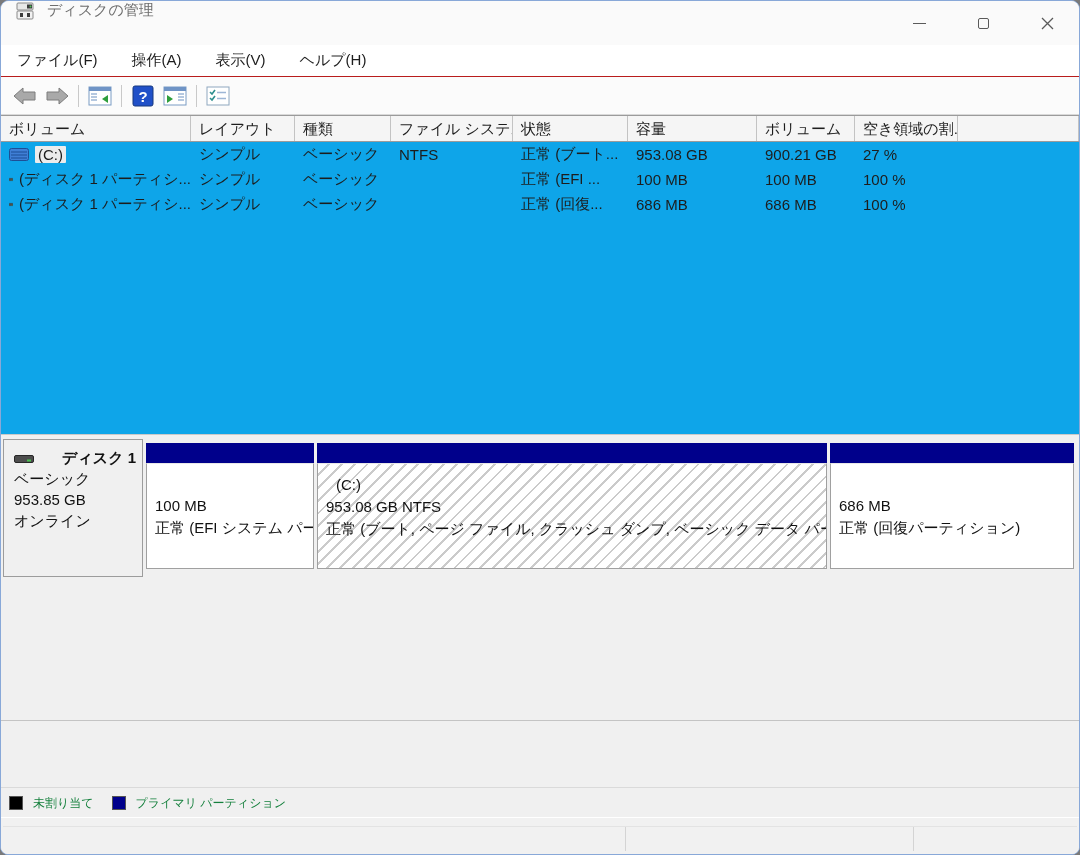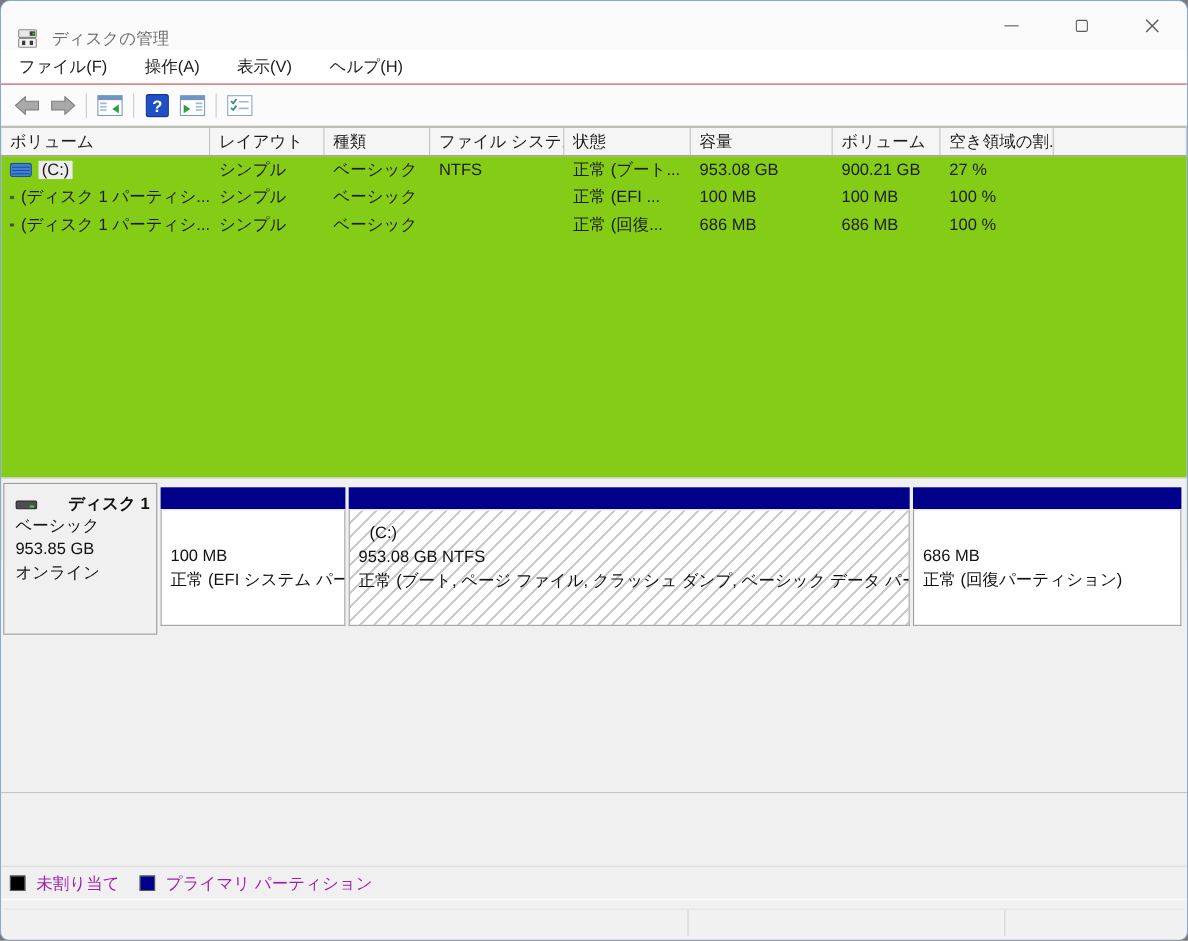--- a/index.html
+++ b/index.html
@@ -2,37 +2,37 @@
 <html><head>
 <meta charset="utf-8">
 <style>
   * { margin:0; padding:0; box-sizing:border-box; }
   html,body { width:1080px; height:855px; background:#7a7a7a; font-family:"Liberation Sans", sans-serif; }
   .window {
     position:relative; width:1080px; height:855px; background:#f0f0f0;
     border:1px solid #88a8d8; border-radius:9px 9px 8px 8px; overflow:hidden;
   }
   
-  .titlebar { position:absolute; top:0; left:0; right:0; height:44px; background:#fafafa; display:flex; align-items:flex-end; }
+  .titlebar { position:absolute; top:0; left:0; right:0; height:44px; background:#fafafa; display:flex; align-items:flex-start; }
   .title-icon { width:22px; height:20px; margin-left:14px; position:relative; }
   .title-text { margin-left:10px; font-size:15px; color:#6e6e6e; }
   .win-controls { position:absolute; right:0; top:0; height:44px; display:flex; }
   .win-btn { width:64px; height:44px; display:flex; align-items:center; justify-content:center; color:#5a5a5a; }
   .glyph-min { width:13px; height:1px; background:#5a5a5a; }
   .glyph-max { width:11px; height:11px; border:1px solid #5a5a5a; border-radius:2px; }
   .glyph-close { font-size:16px; color:#5a5a5a; line-height:1; }
   
   .menubar { position:absolute; top:44px; left:0; right:0; height:32px; background:#ffffff; display:flex; align-items:center; gap:34px; padding-left:16px; border-bottom:1px solid #b91c1c; }
   .menu-item { font-size:15px; color:#1d1d1d; }
   
   .toolbar { position:absolute; top:76px; left:0; right:0; height:38px; background:#fbfbfb; display:flex; align-items:center; padding-left:8px; border-bottom:1px solid #d9d9d9; }
   .tbtn { width:32px; height:28px; display:flex; align-items:center; justify-content:center; }
   .tsep { width:1px; height:22px; background:#c9c9c9; margin:0 5px; }
   
-  .tablepane { position:absolute; top:114px; left:0; right:0; height:395px; background:#84cc16; }
+  .tablepane { position:absolute; top:114px; left:0; right:0; height:395px; background:#0ea5e9; }
   .thead { display:grid; grid-template-columns:190px 104px 96px 122px 115px 129px 98px 103px 1fr; height:27px; background:#f5f5f5; border-top:1px solid #9b9b9b; border-bottom:1px solid #9b9b9b; }
   .th { font-size:15px; color:#1d1d1d; padding:4px 0 0 8px; border-right:1px solid #c3c3c3; overflow:hidden; white-space:nowrap; }
   .trow { display:grid; grid-template-columns:190px 104px 96px 122px 115px 129px 98px 103px 1fr; height:25px; align-items:center; }
   .trow:first-of-type { margin-top:3px; }
   .td { font-size:15px; color:#1d1d1d; padding-left:8px; overflow:hidden; white-space:nowrap; }
   .vol-cell { display:flex; align-items:center; gap:6px; }
   .vol-label-sel { background:#ececec; padding:0 3px; border-radius:1px; }
   
   .graphic { position:absolute; top:433px; left:0; right:0; height:383px; background:#f0f0f0; border-top:1px solid #c9c9c9; }
   .disk-panel { position:absolute; left:2px; width:140px; border:1px solid #9c9c9c; background:#f0f0f0; padding:9px 6px 0 10px; }
@@ -45,21 +45,21 @@
   .pbody { height:106px; background:#ffffff; border:1px solid #a0a0a0; border-top:1px solid #e8e8e8; padding:2px 0 0 8px; overflow:hidden; }
   .pbody.center2 { display:flex; flex-direction:column; justify-content:center; }
   .pline { font-size:15px; color:#111; line-height:22px; white-space:nowrap; }
   .hatch { background-image:repeating-linear-gradient(135deg, #ffffff 0px, #ffffff 7px, #cbcbcb 7px, #cbcbcb 9px); }
   .row-divider { position:absolute; top:285px; left:0; right:0; border-bottom:1px solid #c4c4c4; }
   
   .legend { position:absolute; top:352px; left:0; right:0; height:31px; border-top:1px solid #dadada; display:flex; align-items:center; gap:10px; padding-left:8px; background:#f0f0f0; }
   .lg-sq { width:14px; height:14px; border:1px solid #555; }
   .lg-unalloc { background:#000000; }
   .lg-primary { background:#00008B; }
-  .lg-label { font-size:15px; color:#a21caf; margin-right:8px; }
+  .lg-label { font-size:12px; color:#15803d; margin-right:8px; }
   
   .statusbar { position:absolute; top:816px; left:0; right:0; height:38px; background:#f1f1f1; border-top:1px solid #ffffff; }
   .status-panes { position:absolute; top:8px; bottom:4px; left:2px; right:2px; border-top:1px solid #e3e3e3; }
   .pane-div { position:absolute; top:0; bottom:0; width:1px; background:#d4d4d4; }
   .icon-svg { display:block; }
 </style>
 </head>
 <body>
 
 <div class="window">

